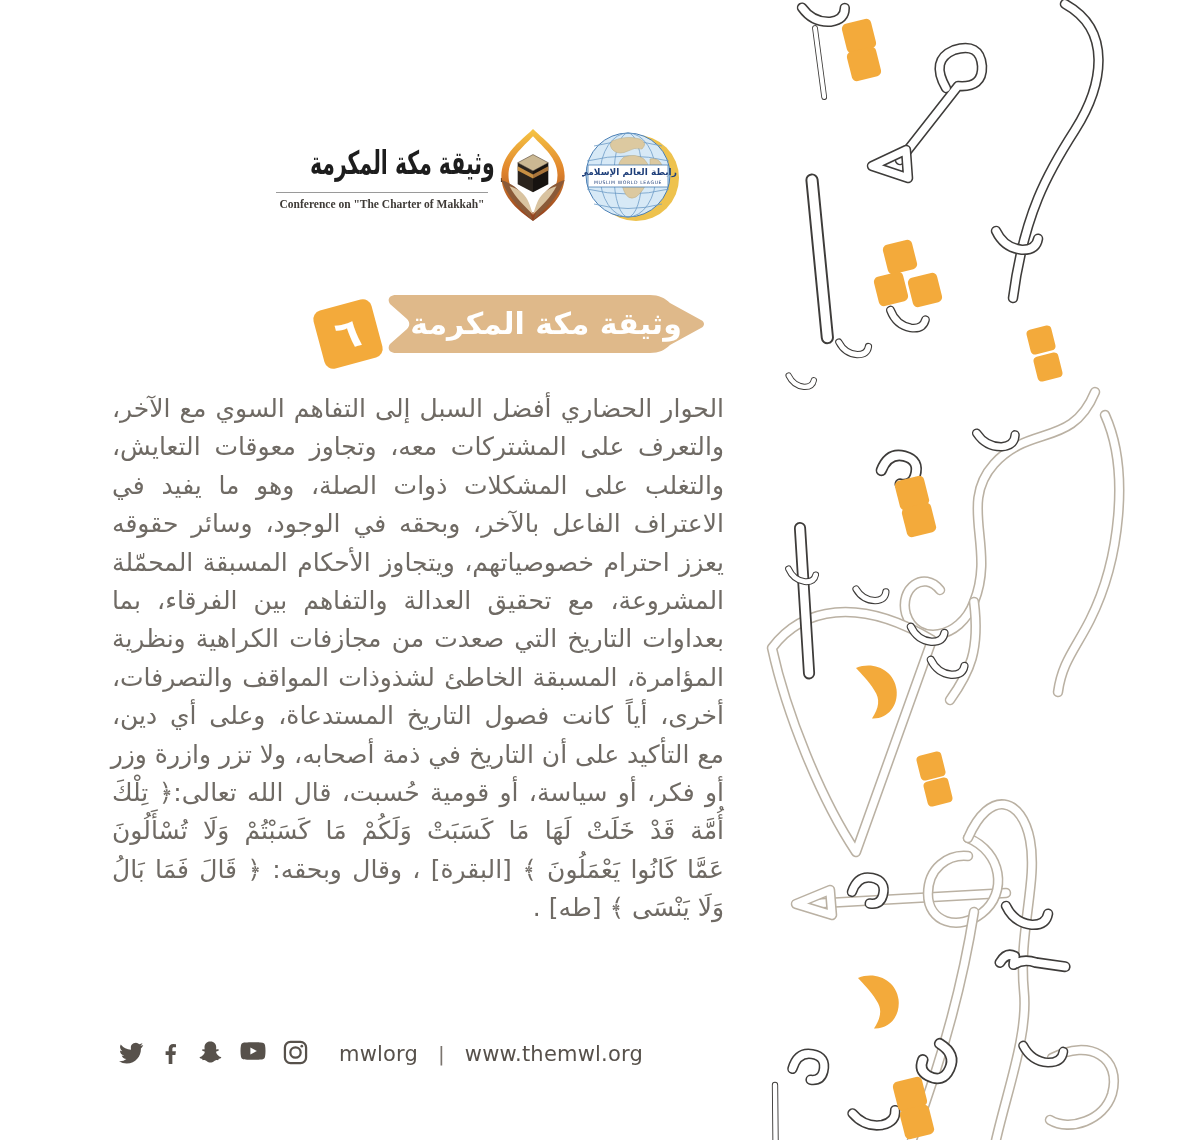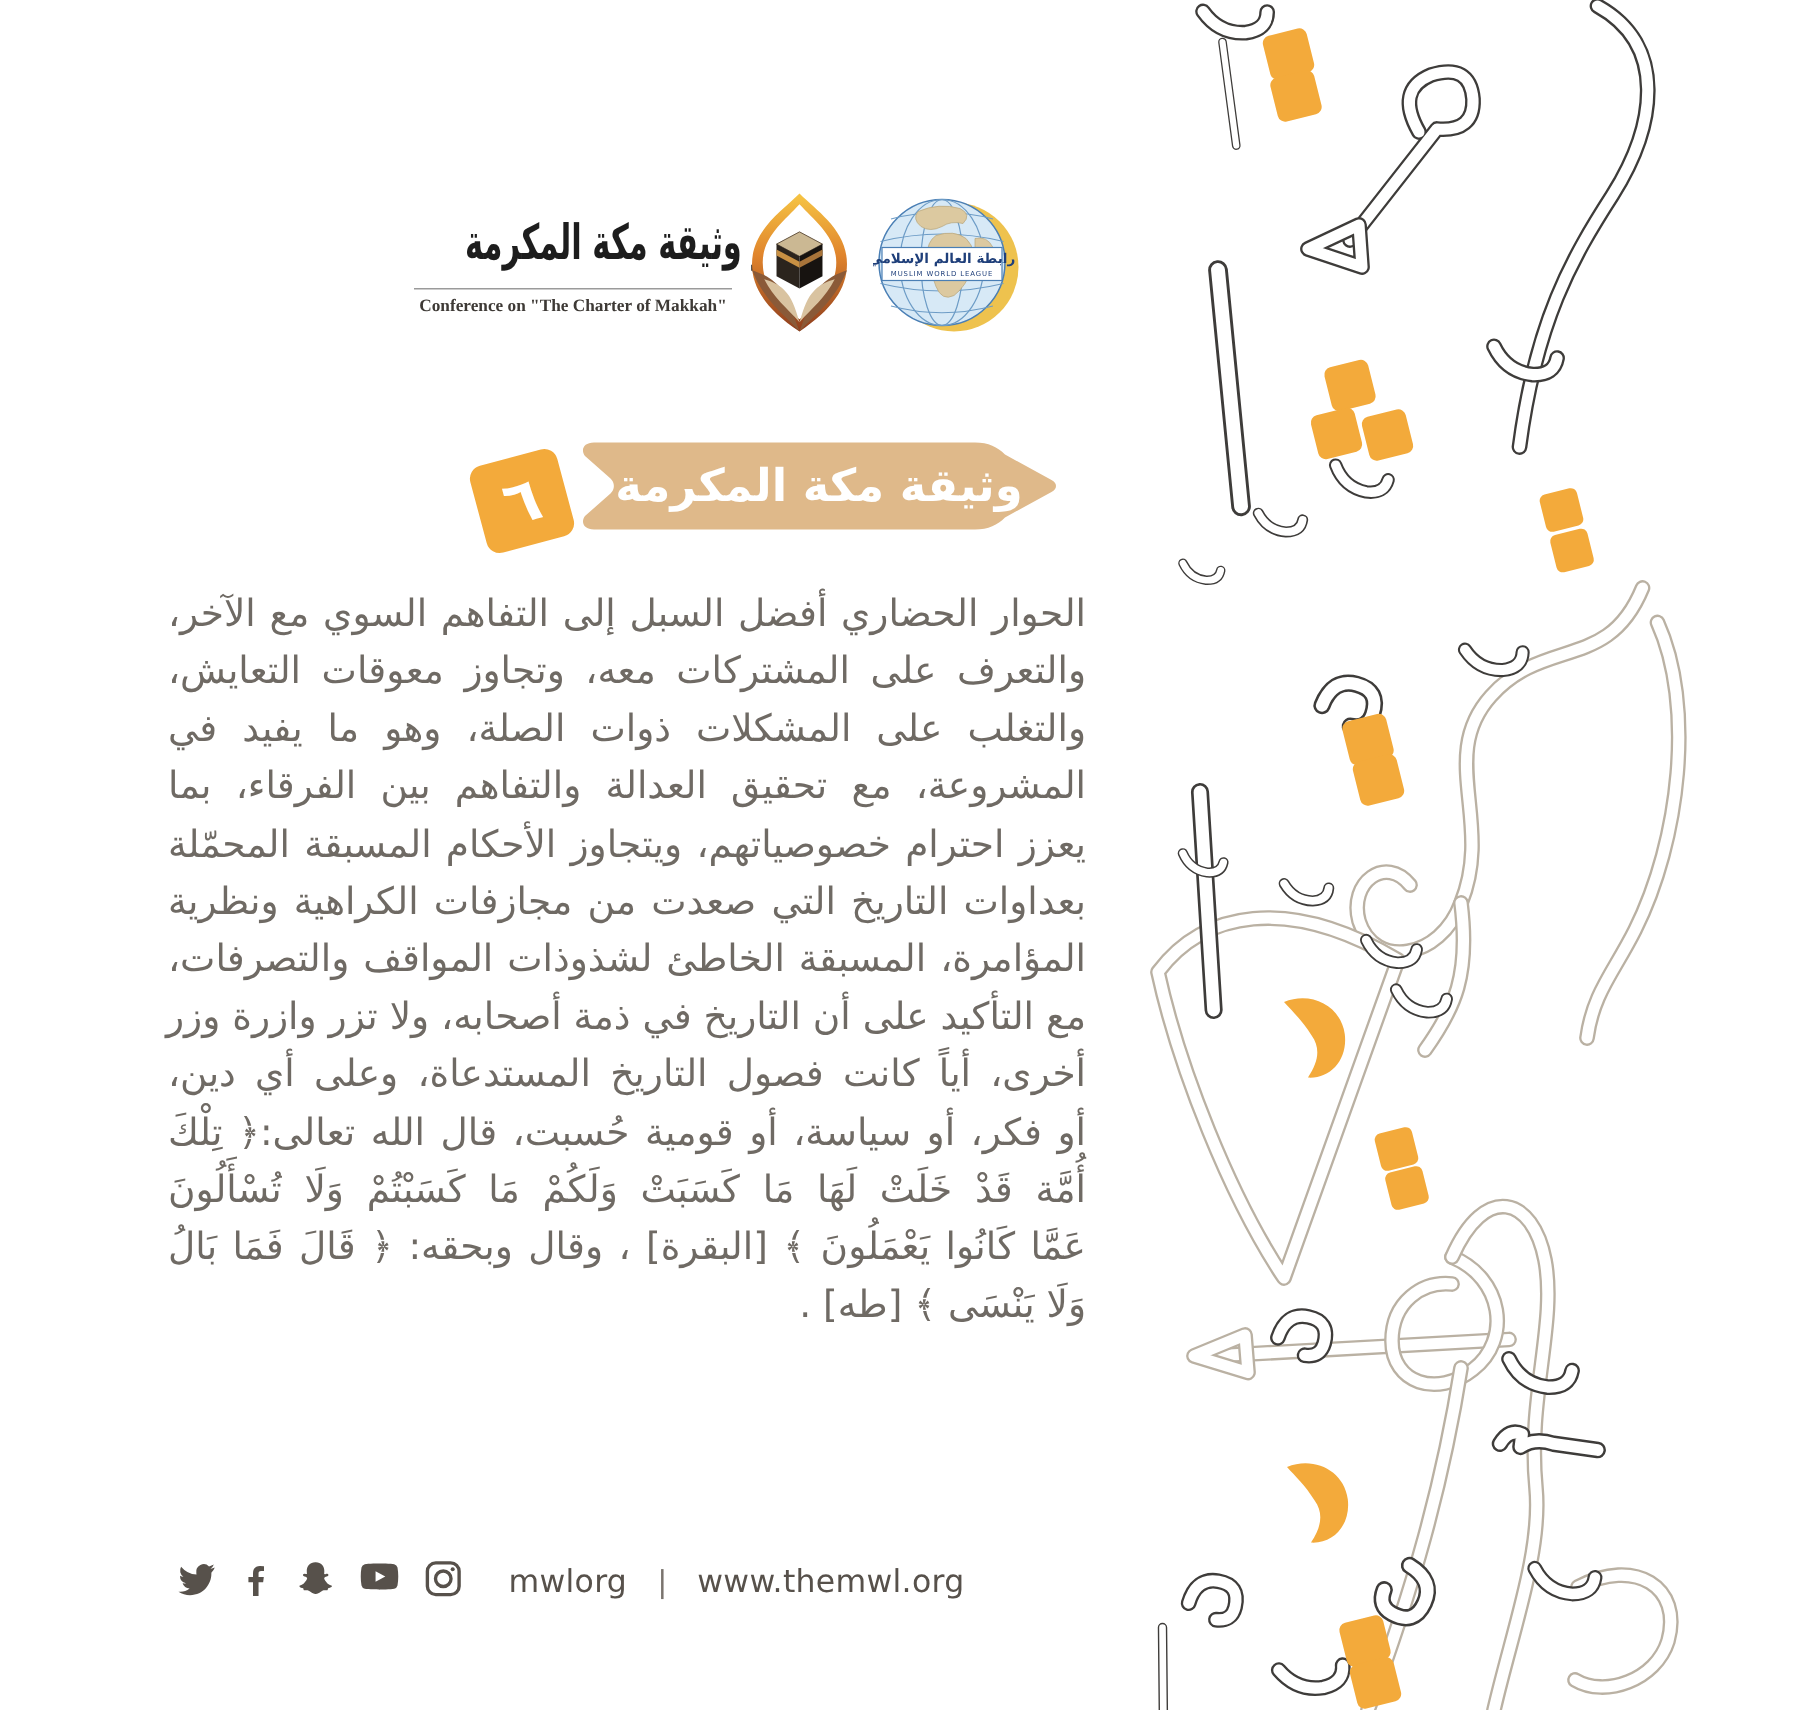--- a/index.html
+++ b/index.html
@@ -275,26 +275,27 @@
 
   <svg class="banner" width="336" height="64" viewBox="0 0 336 64">
     <path d="M12 3 H266 C275 3 281 6 286 11 L317 28 C321 30 321 34 317 36 L286 53 C281 58 275 61 266 61 H12 C5 61 3 56 6 52 L23 37 C26 34 26 30 23 27 L6 12 C3 8 5 3 12 3 Z" fill="#dfb98a"></path>
     <text x="162" y="42" text-anchor="middle">وثيقة مكة المكرمة</text>
   </svg>
 
   <div class="body-text">
     <div class="line">الحوار الحضاري أفضل السبل إلى التفاهم السوي مع الآخر،</div>
     <div class="line">والتعرف على المشتركات معه، وتجاوز معوقات التعايش،</div>
     <div class="line">والتغلب على المشكلات ذوات الصلة، وهو ما يفيد في</div>
+    <div class="line">الاعتراف الفاعل بالآخر، وبحقه في الوجود، وسائر حقوقه</div>
+    <div class="line">يعزز احترام خصوصياتهم، ويتجاوز الأحكام المسبقة المحمّلة</div>
     <div class="line">المشروعة، مع تحقيق العدالة والتفاهم بين الفرقاء، بما</div>
-    <div class="line">يعزز احترام خصوصياتهم، ويتجاوز الأحكام المسبقة المحمّلة</div>
     <div class="line">بعداوات التاريخ التي صعدت من مجازفات الكراهية ونظرية</div>
     <div class="line">المؤامرة، المسبقة الخاطئ لشذوذات المواقف والتصرفات،</div>
+    <div class="line">أخرى، أياً كانت فصول التاريخ المستدعاة، وعلى أي دين،</div>
     <div class="line">مع التأكيد على أن التاريخ في ذمة أصحابه، ولا تزر وازرة وزر</div>
-    <div class="line">أخرى، أياً كانت فصول التاريخ المستدعاة، وعلى أي دين،</div>
     <div class="line">أو فكر، أو سياسة، أو قومية حُسبت، قال الله تعالى:﴿ تِلْكَ</div>
     <div class="line">أُمَّة قَدْ خَلَتْ لَهَا مَا كَسَبَتْ وَلَكُمْ مَا كَسَبْتُمْ وَلَا تُسْأَلُونَ</div>
     <div class="line">عَمَّا كَانُوا يَعْمَلُونَ ﴾ [البقرة] ، وقال وبحقه: ﴿ قَالَ فَمَا بَالُ</div>
     <div class="line last">وَلَا يَنْسَى ﴾ [طه] .</div>
   </div>
 
   <div class="footer">
     <span class="icon">
       <svg width="28" height="28" viewBox="0 0 24 24" fill="#57514b">
           <path d="M22.46 6c-.77.35-1.6.58-2.46.69a4.3 4.3 0 0 0 1.88-2.37c-.83.5-1.75.85-2.72 1.05A4.28 4.28 0 0 0 11.9 9.03c0 .34.04.67.11.98A12.15 12.15 0 0 1 3.2 5.55a4.28 4.28 0 0 0 1.32 5.71c-.7-.02-1.37-.22-1.95-.54v.05a4.28 4.28 0 0 0 3.43 4.2c-.36.1-.74.15-1.13.15-.28 0-.55-.03-.81-.08a4.29 4.29 0 0 0 4 2.98A8.6 8.6 0 0 1 1.7 19.86 12.13 12.13 0 0 0 8.29 21.8c7.9 0 12.21-6.54 12.21-12.21l-.01-.56A8.7 8.7 0 0 0 22.46 6Z"></path>

